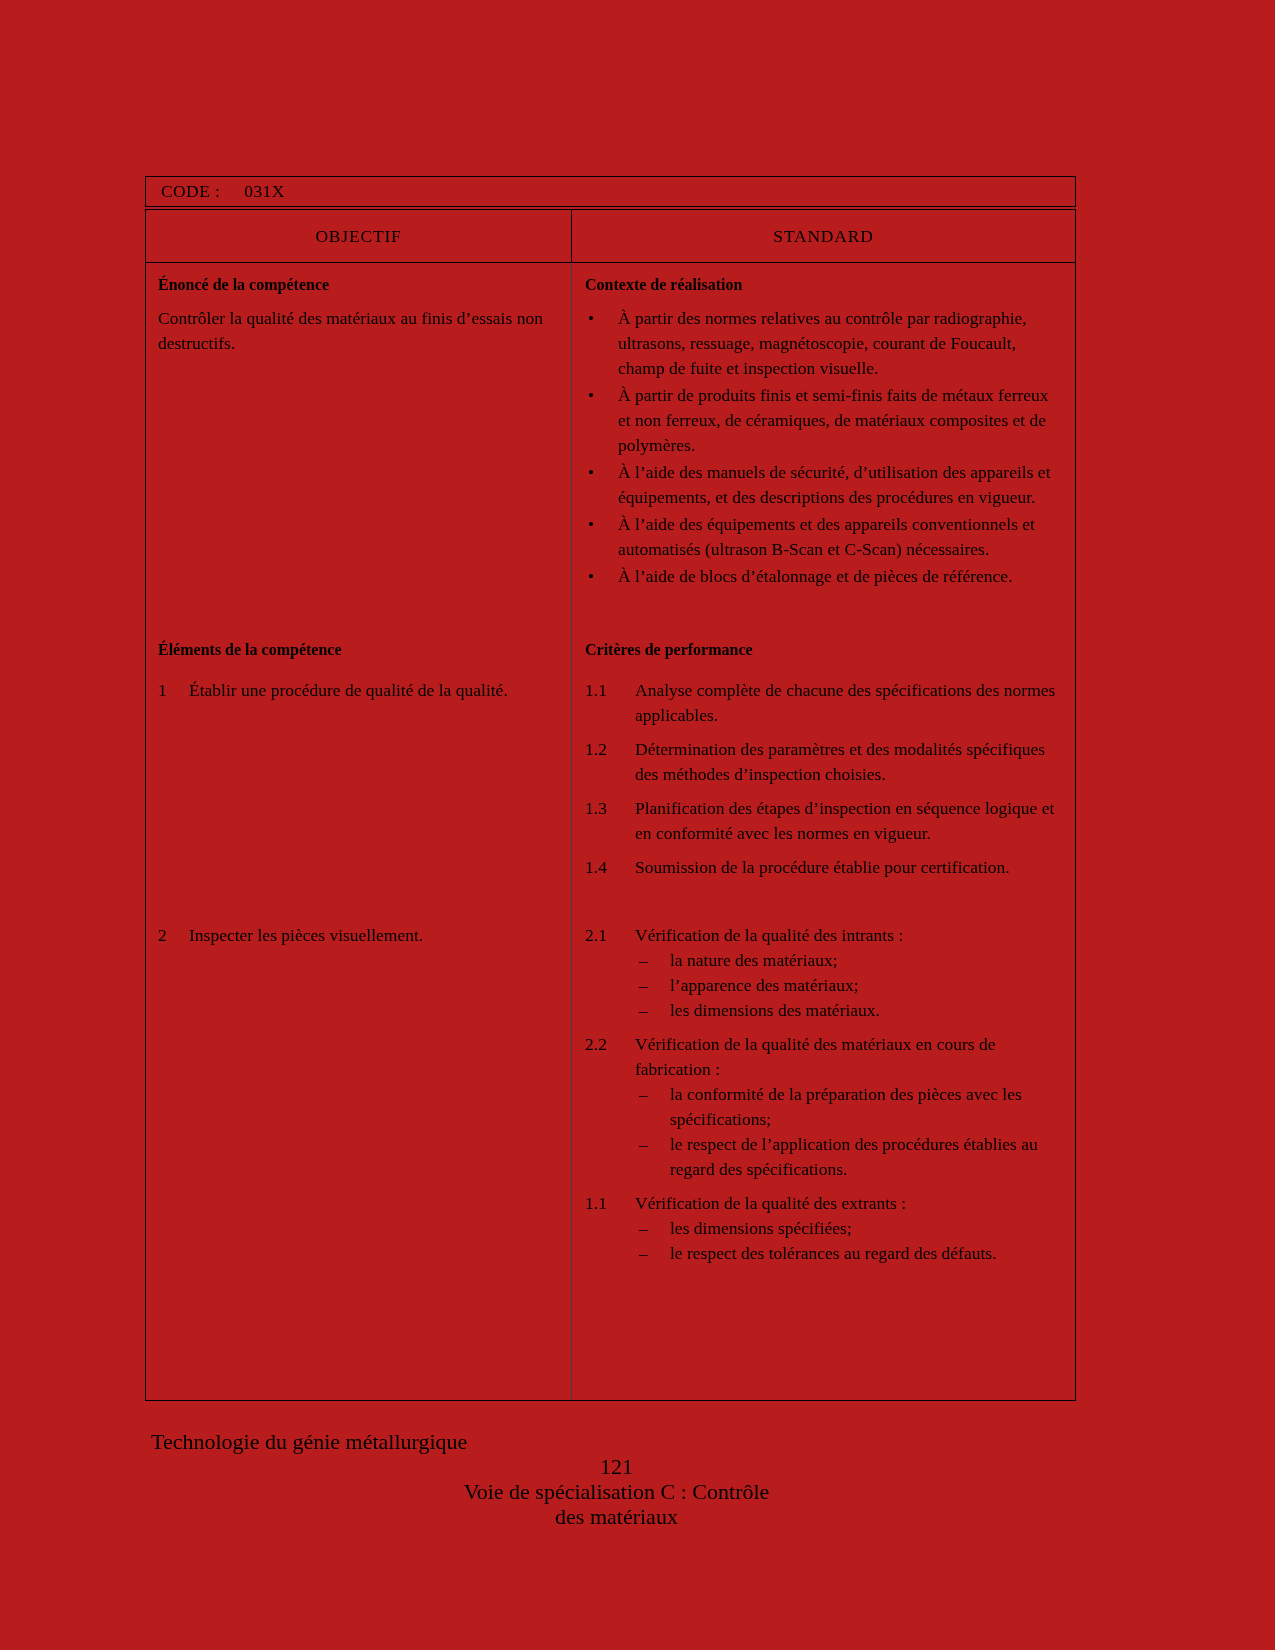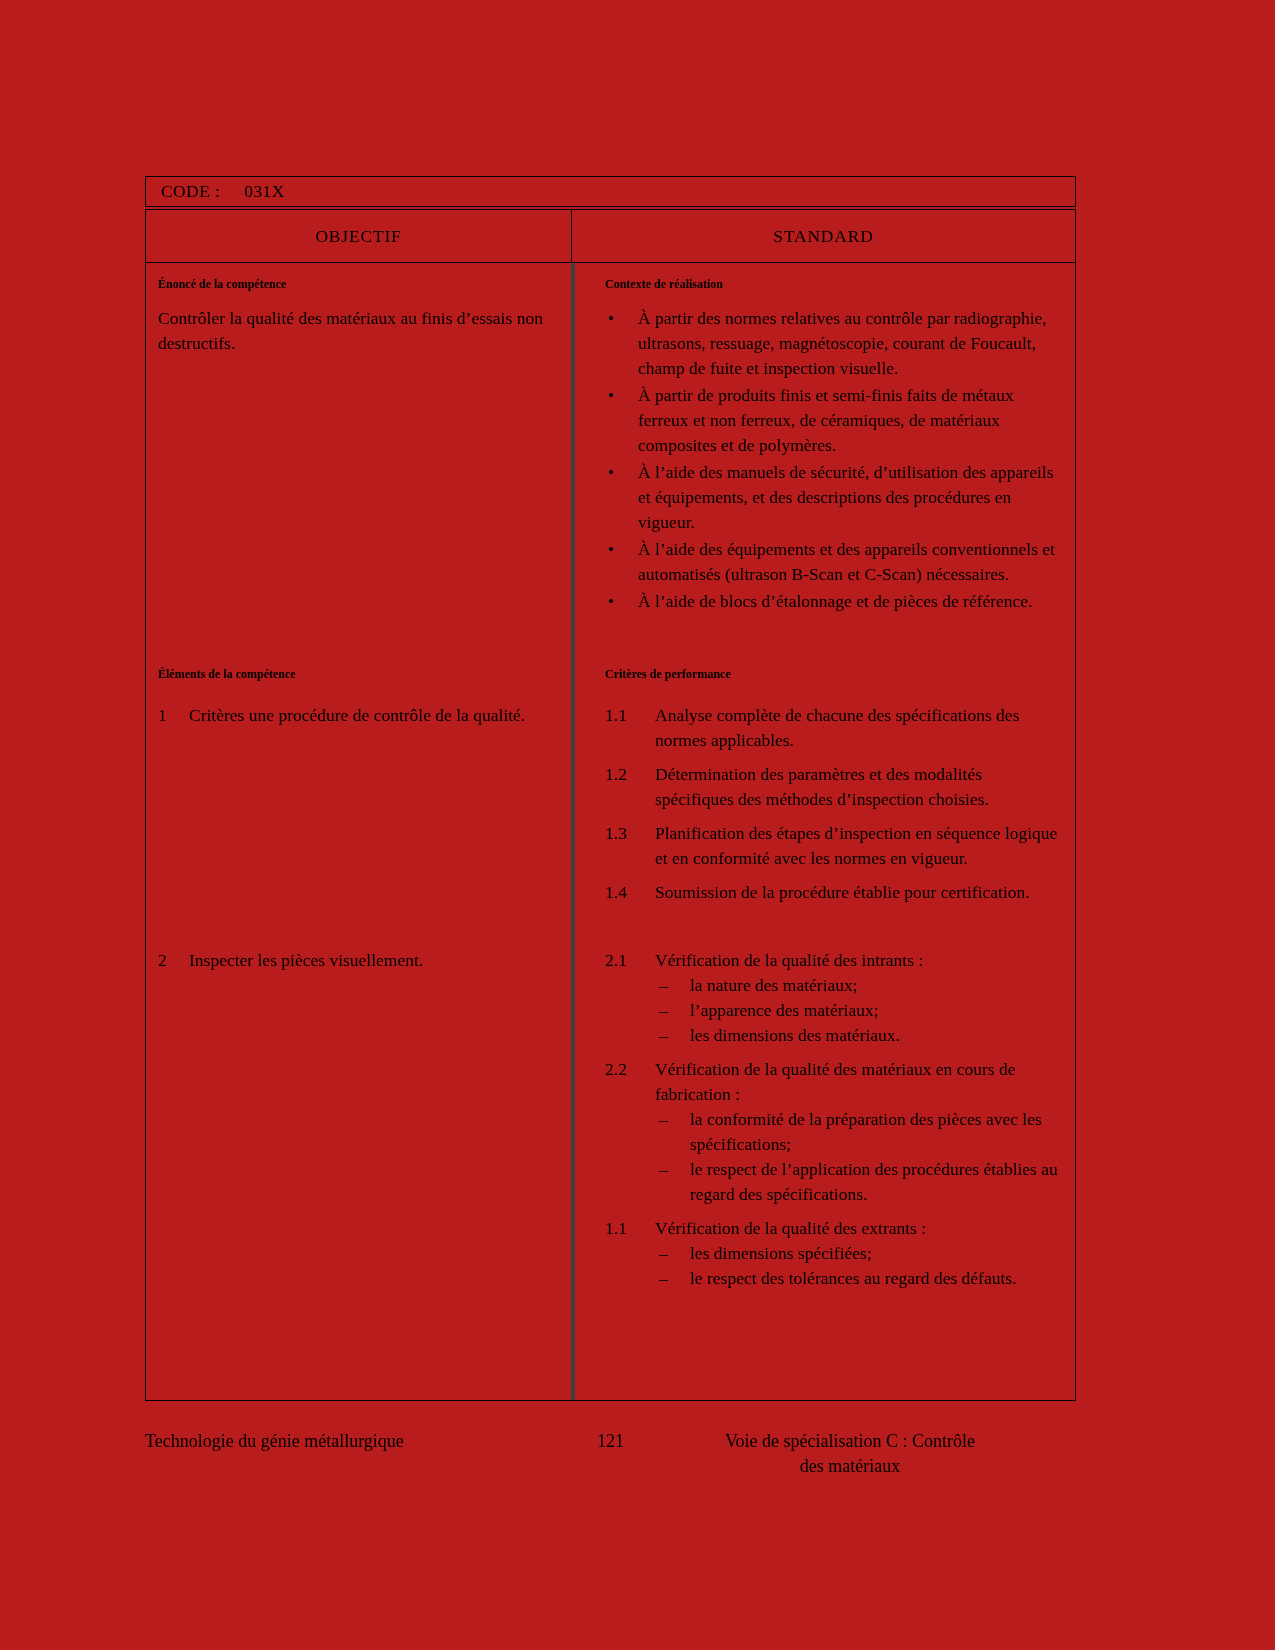--- a/index.html
+++ b/index.html
@@ -61,27 +61,27 @@
     flex: 1;
     display: grid;
     grid-template-columns: 425px 1fr;
     grid-template-rows: auto auto auto 1fr;
   }
   .cell {
     padding: 9px 14px 0 12px;
     font-size: 17.5px;
     line-height: 25px;
   }
-  .cell.r { border-left: 4px solid #404040; padding-left: 30px; font-family: Liberation Serif, serif; }
+  .cell.r { border-left: 1px solid #404040; padding-left: 13px; font-family: Liberation Serif, serif; }
   .cell.rowB { padding-top: 46px; }
   .cell.rowC { padding-top: 7px; }
   .cell.rowD { padding-top: 34px; }
 
   .sec-title {
-    font-size: 12px;
+    font-size: 16px;
     font-weight: bold;
     margin: 0 0 9px 0;
     line-height: 25px;
   }
   p.body-text { margin: 0; }
 
   
   .brow { display: flex; margin-bottom: 2px; }
   .bullet { width: 33px; flex: none; padding-left: 3px; }
   .btxt { flex: 1; }
@@ -98,25 +98,26 @@
   .stxt { flex: 1; }
 
   
   .elem { display: flex; }
   .enum { width: 31px; flex: none; }
   .etxt { flex: 1; }
 
   
   .footer {
     position: absolute;
-    left: 145px; top: 1429px;
+    left: 151px; top: 1429px;
     width: 931px;
     display: flex;
-    font-size: 18px;
+    font-size: 22px;
     line-height: 25px;
+    flex-direction: column;
   }
   .f-left { flex: 1; text-align: left; }
   .f-center { flex: none; text-align: center; }
   .f-right { flex: 1; text-align: center; }
 </style>
 </head>
 <body>
 
 <div class="page">
 
@@ -166,21 +167,21 @@
       <div class="cell l rowB">
         <h3 class="sec-title">Éléments de la compétence</h3>
       </div>
       <div class="cell r rowB">
         <h3 class="sec-title">Critères de performance</h3>
       </div>
 
       <div class="cell l rowC">
         <div class="elem">
           <span class="enum">1</span>
-          <span class="etxt">Critères une procédure de contrôle de la qualité.</span>
+          <span class="etxt">Établir une procédure de qualité de la qualité.</span>
         </div>
       </div>
       <div class="cell r rowC">
         <div class="crit-block">
           <div class="crit">
             <span class="cnum">1.1</span>
             <span class="ctxt">Analyse complète de chacune des spécifications des normes applicables.</span>
           </div>
         </div>
         <div class="crit-block">

